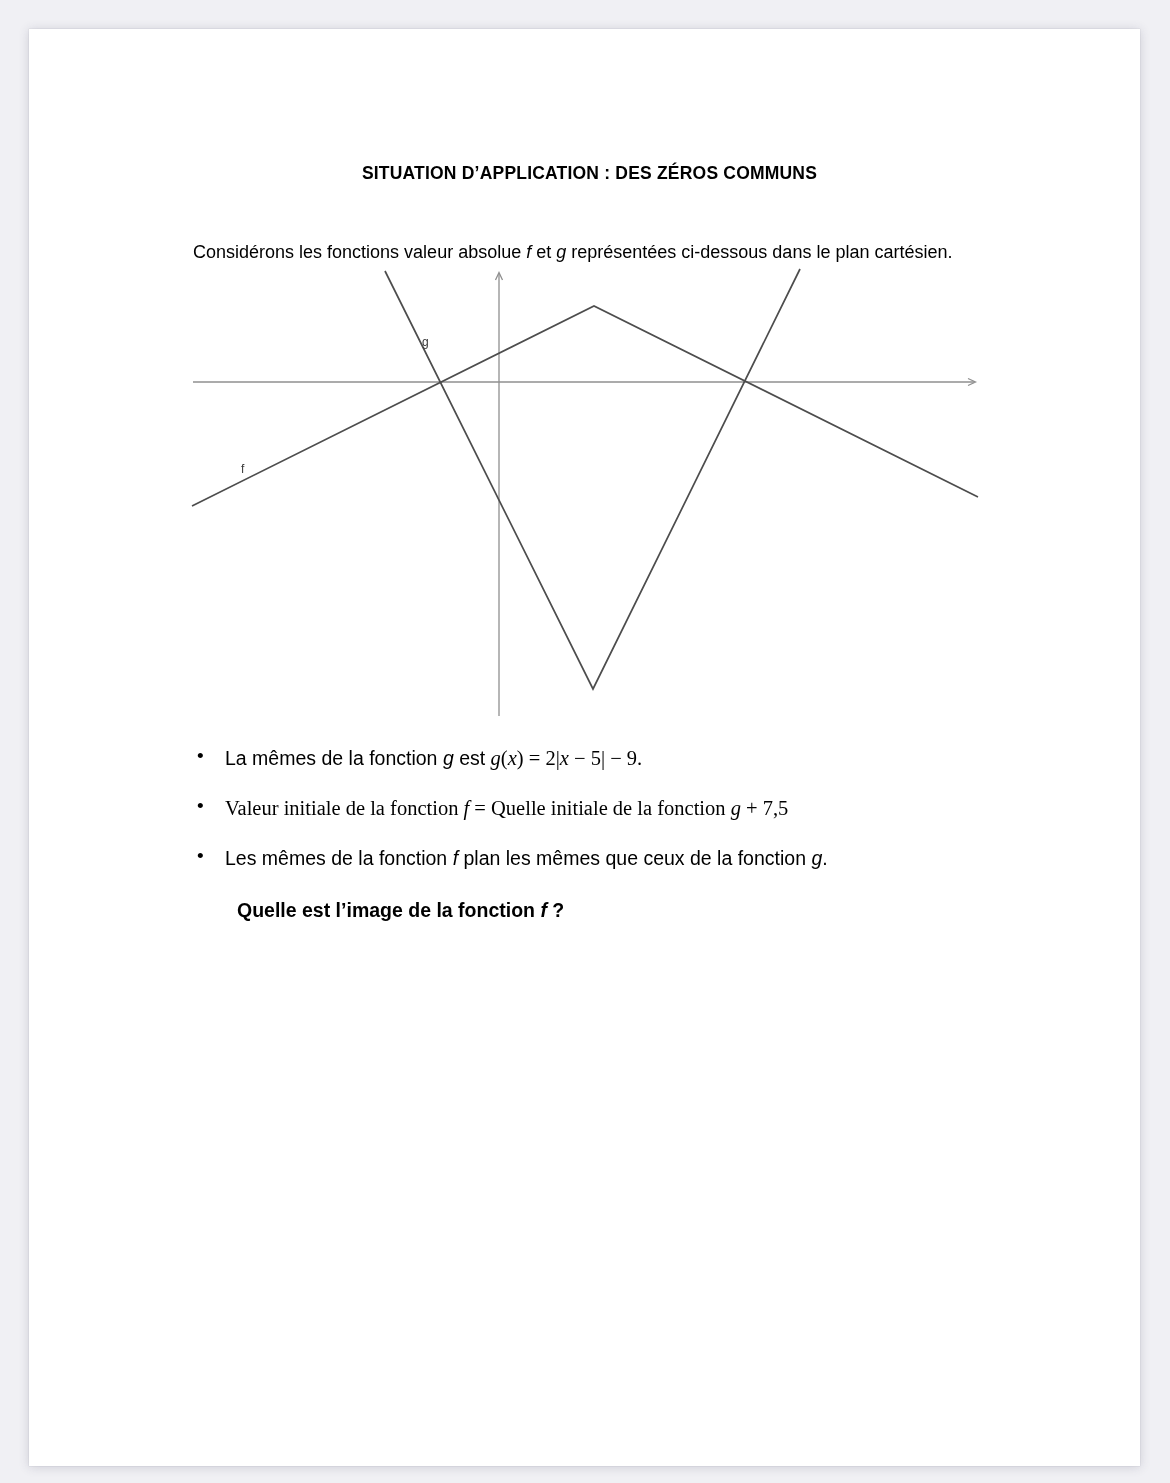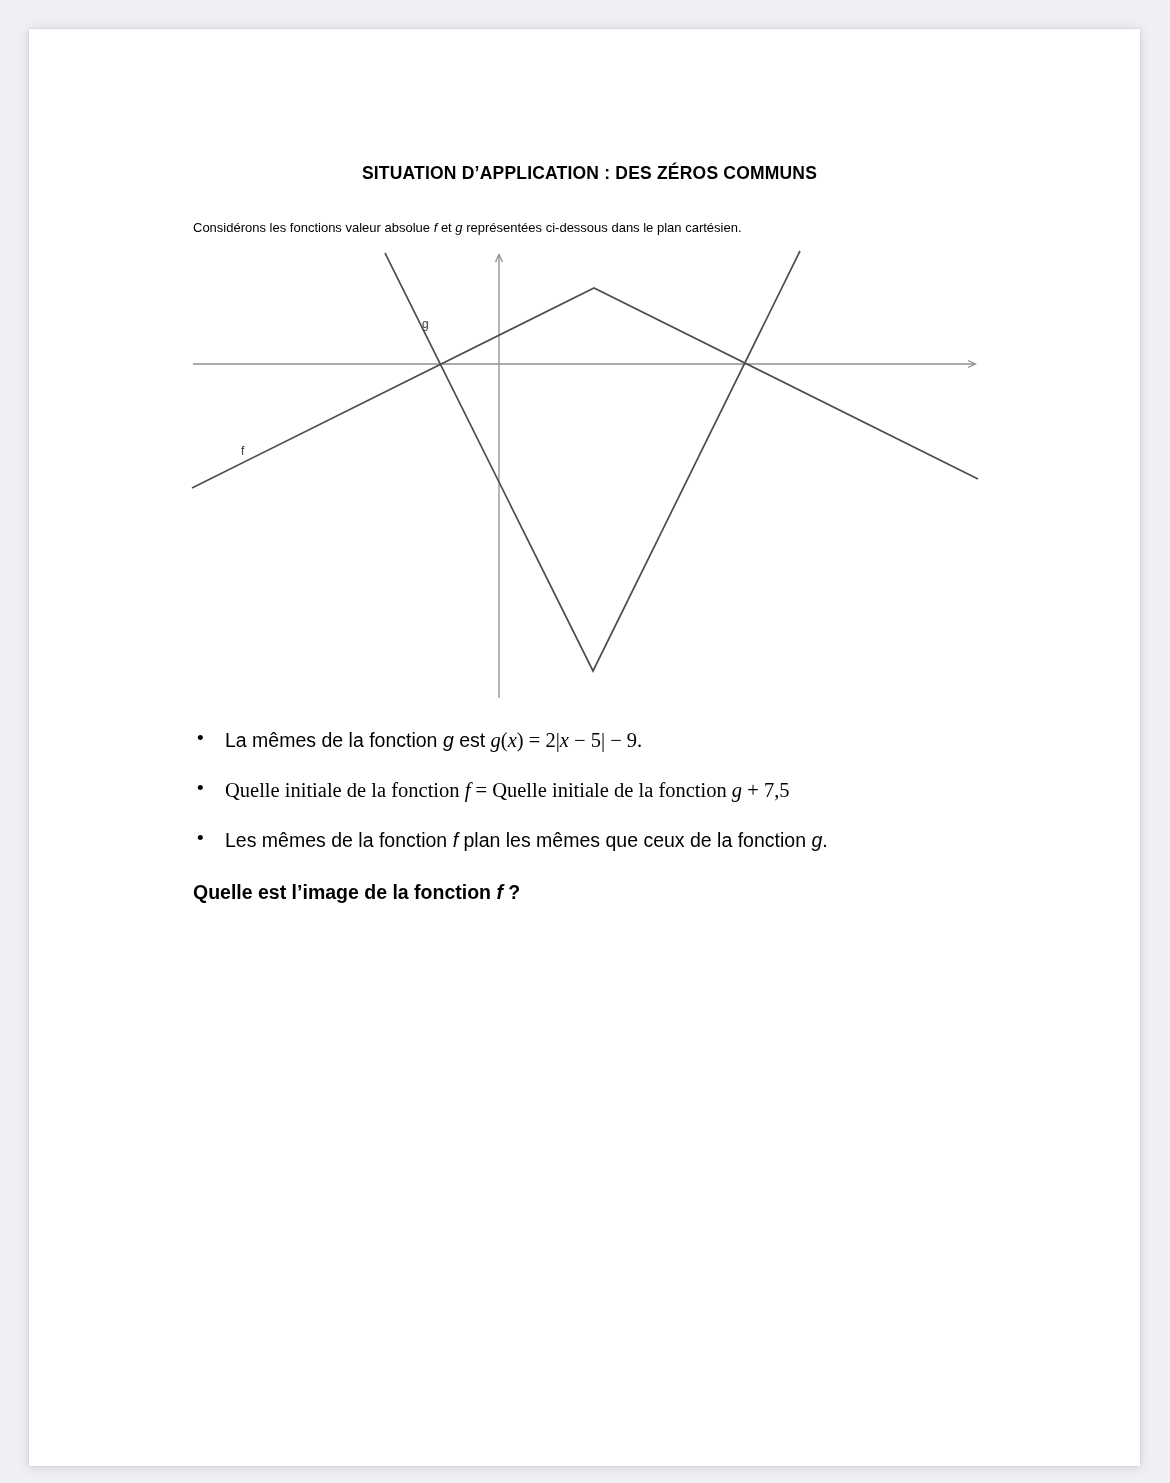--- a/index.html
+++ b/index.html
@@ -30,23 +30,23 @@
     font-size:17.5px;
     font-weight:bold;
     letter-spacing:0.2px;
     line-height:20px;
     padding-left:10px;
   }
   .content{
     padding:0 162px 0 164px; 
   }
   .intro{
-    margin-top:27px;
-    font-size:13px;
-    line-height:36px;
+    margin-top:57px;
+    font-size:18px;
+    line-height:24px;
     text-align:justify;
   }
   .it{font-style:italic;}
   .figure-wrap{
     margin-top:0px;
     margin-left:-3px;
   }
   svg.graph{display:block;}
   .graph .axis{
     stroke:var(--axis-color,#8f8f8f);
@@ -86,20 +86,21 @@
   .mathit{
     font-family:"Liberation Serif","DejaVu Serif",serif;
     font-size:20.5px;
     font-style:italic;
   }
   .question{
     margin-top:28px;
     font-size:19.5px;
     font-weight:bold;
     line-height:24px;
+    margin-left:44px;
   }
   .question .it{font-style:italic;}
 </style>
 </head>
 <body>
 
 <div class="page">
 
   <h1 class="doc-title">SITUATION D’APPLICATION : DES ZÉROS COMMUNS</h1>
 
@@ -121,21 +122,21 @@
         <polyline class="curve" points="195,7 403,425 610,5"></polyline>
 
         <text x="232" y="82">g</text>
         <text x="51" y="209">f</text>
       </svg>
     </div>
 
     <ul class="facts">
       <li><span class="bullet">•</span><span>La mêmes de la fonction </span><span class="it">g</span><span> est </span><span class="mathit">g</span><span class="math">(</span><span class="mathit">x</span><span class="math">) = 2|</span><span class="mathit">x</span><span class="math"> − 5| − 9.</span></li>
 
-      <li><span class="bullet">•</span><span class="math">Quelle initiale de la fonction </span><span class="mathit">f</span><span class="math"> = Quelle initiale de la fonction </span><span class="mathit">g</span><span class="math"> + 7,5</span></li>
+      <li><span class="bullet">•</span><span class="math">Valeur initiale de la fonction </span><span class="mathit">f</span><span class="math"> = Quelle initiale de la fonction </span><span class="mathit">g</span><span class="math"> + 7,5</span></li>
 
       <li><span class="bullet">•</span><span>Les mêmes de la fonction </span><span class="it">f</span><span> plan les mêmes que ceux de la fonction </span><span class="it">g</span><span>.</span></li>
     </ul>
 
     <p class="question"><span>Quelle est l’image de la fonction </span><span class="it">f</span><span> ?</span></p>
 
   </div>
 </div>
 
 </body></html>

